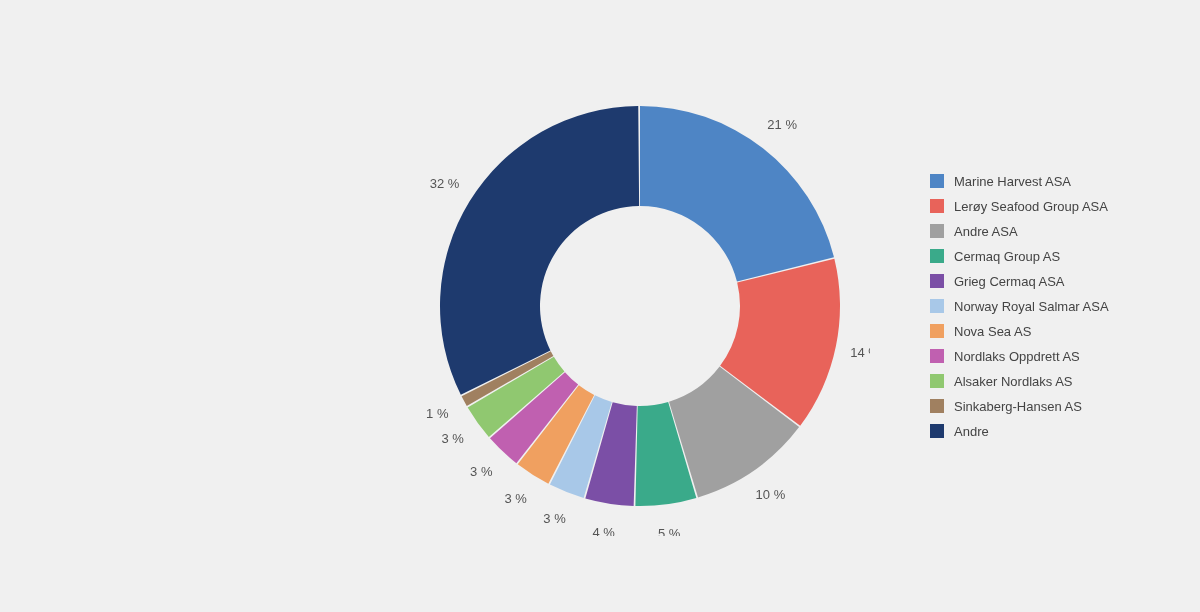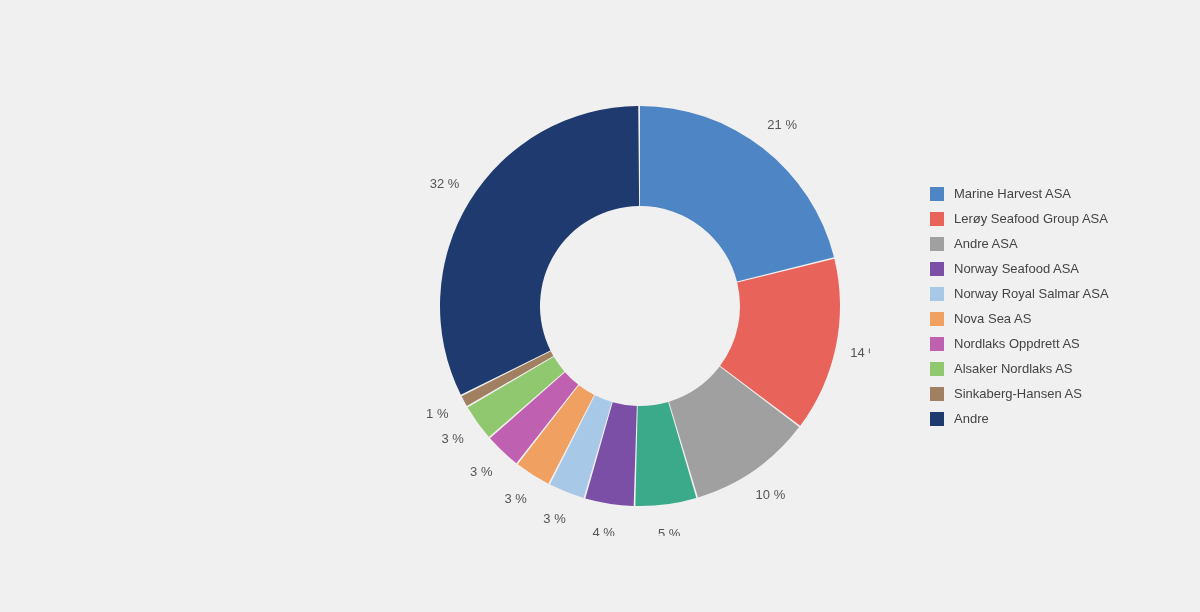--- a/index.html
+++ b/index.html
@@ -89,22 +89,26 @@
       </div>
       <div class="legend-item">
         <div class="legend-color" style="background-color: rgb(232, 99, 90);"></div>
         <span class="legend-label">Lerøy Seafood Group ASA</span>
       </div>
       <div class="legend-item">
         <div class="legend-color" style="background-color: rgb(160, 160, 160);"></div>
         <span class="legend-label">Andre ASA</span>
       </div>
       <div class="legend-item">
+        <div class="legend-color" style="background-color: rgb(58, 170, 138);"></div>
+        <span class="legend-label">Cermaq Group AS</span>
+      </div>
+      <div class="legend-item">
         <div class="legend-color" style="background-color: rgb(123, 79, 166);"></div>
-        <span class="legend-label">Norway Seafood ASA</span>
+        <span class="legend-label">Grieg Cermaq ASA</span>
       </div>
       <div class="legend-item">
         <div class="legend-color" style="background-color: rgb(168, 200, 232);"></div>
         <span class="legend-label">Norway Royal Salmar ASA</span>
       </div>
       <div class="legend-item">
         <div class="legend-color" style="background-color: rgb(240, 160, 96);"></div>
         <span class="legend-label">Nova Sea AS</span>
       </div>
       <div class="legend-item">

